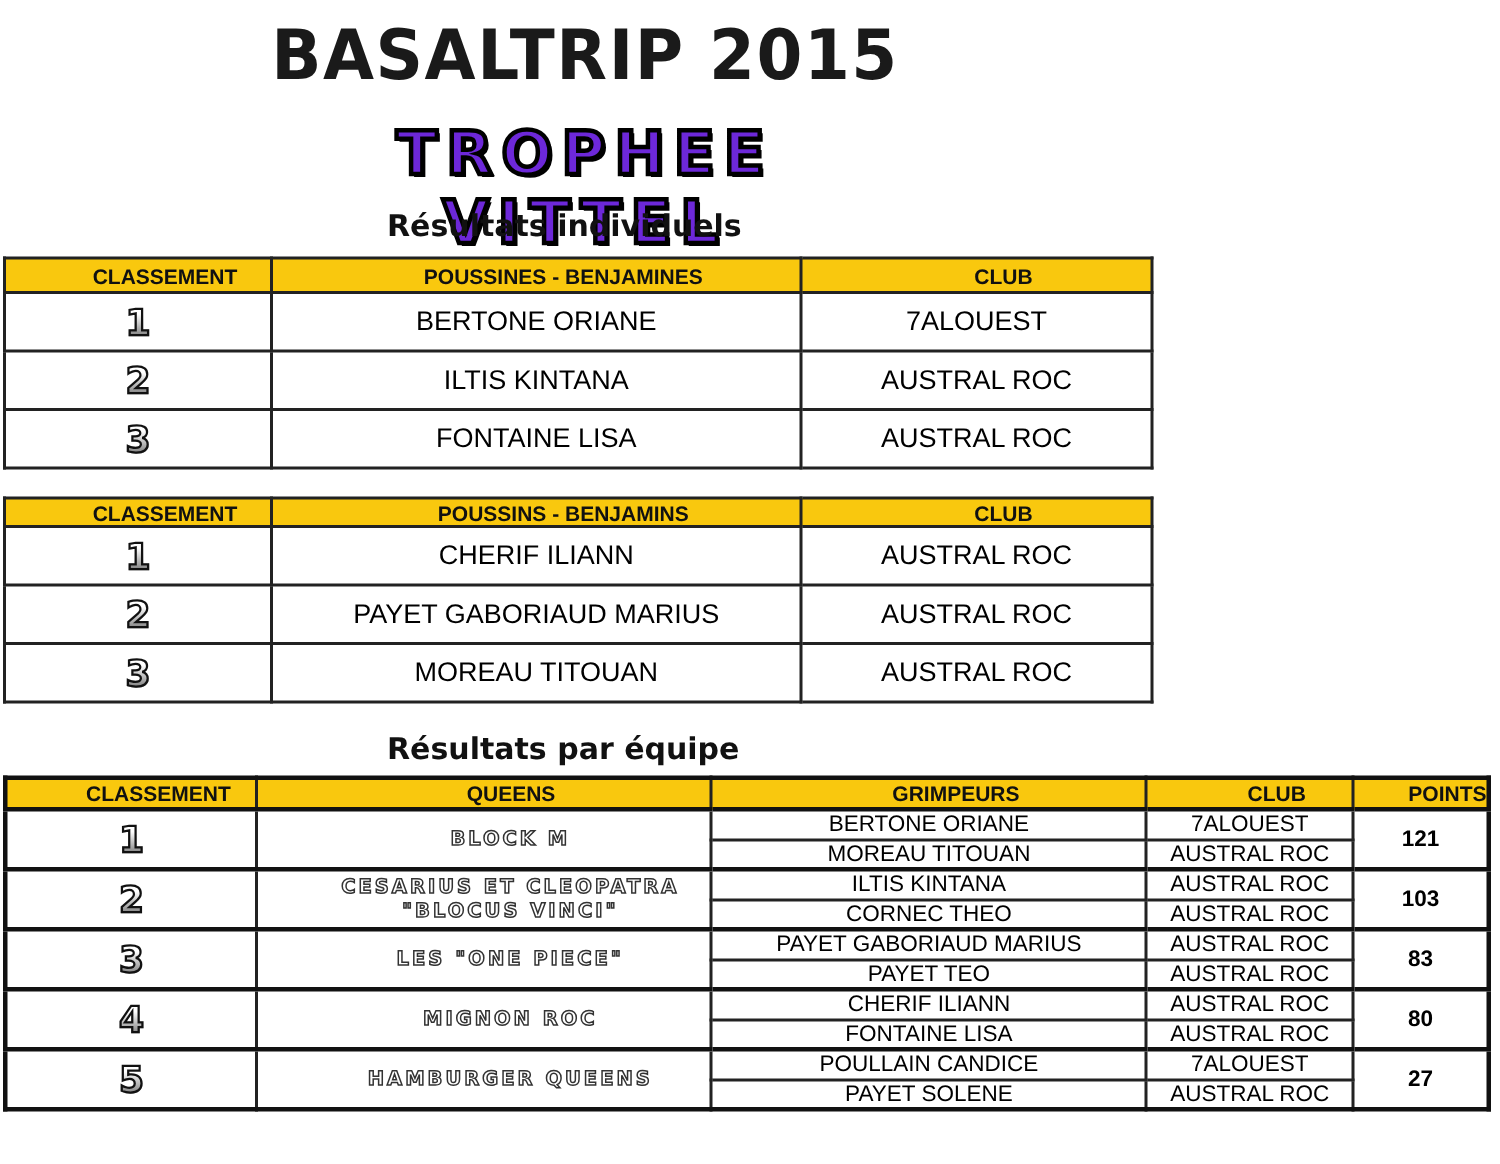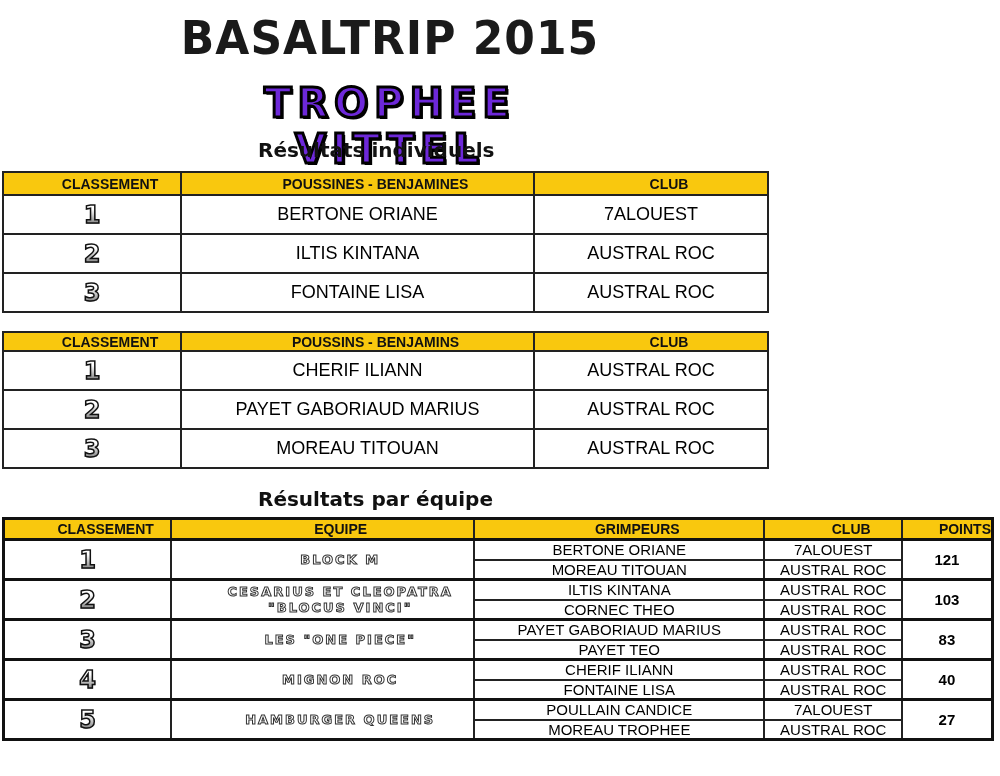--- a/index.html
+++ b/index.html
@@ -74,21 +74,21 @@
   </tr>
 </tbody>
   </table>
 
 <div class="section-title" style="left:258px; top:487px;">Résultats par équipe</div>
 
 <table class="team" style="left:2px; top:517px; width:992px; border:3px solid #111;">
   <tbody>
       <tr style="height:21px;">
     <th style="width:140px;">CLASSEMENT</th>
-    <th style="width:315px;">EQUIPE</th>
+    <th style="width:315px;">QUEENS</th>
     <th style="width:307px;">GRIMPEURS</th>
     <th style="width:118px;">CLUB</th>
     <th>POINTS</th>
   </tr>
 
   <tr class="grp-top" style="height:20px;">
     <td rowspan="2"><span class="rank">1</span></td>
     <td rowspan="2">
           <div class="team-name">BLOCK M</div>
           <div class="team-name"></div>
@@ -133,35 +133,35 @@
   </tr>
 
   <tr class="grp-top" style="height:20px;">
     <td rowspan="2"><span class="rank">4</span></td>
     <td rowspan="2">
           <div class="team-name">MIGNON ROC</div>
           <div class="team-name"></div>
         </td>
     <td>CHERIF ILIANN</td>
     <td>AUSTRAL ROC</td>
-    <td rowspan="2" class="pts">40</td>
+    <td rowspan="2" class="pts">80</td>
   </tr>
   <tr style="height:20px;">
     <td>FONTAINE LISA</td>
     <td>AUSTRAL ROC</td>
   </tr>
 
   <tr class="grp-top" style="height:20px;">
     <td rowspan="2"><span class="rank">5</span></td>
     <td rowspan="2">
           <div class="team-name">HAMBURGER QUEENS</div>
           <div class="team-name"></div>
         </td>
     <td>POULLAIN CANDICE</td>
     <td>7ALOUEST</td>
     <td rowspan="2" class="pts">27</td>
   </tr>
   <tr style="height:20px;">
-    <td>MOREAU TROPHEE</td>
+    <td>PAYET SOLENE</td>
     <td>AUSTRAL ROC</td>
   </tr>
 </tbody>
   </table>
 
 </body></html>

